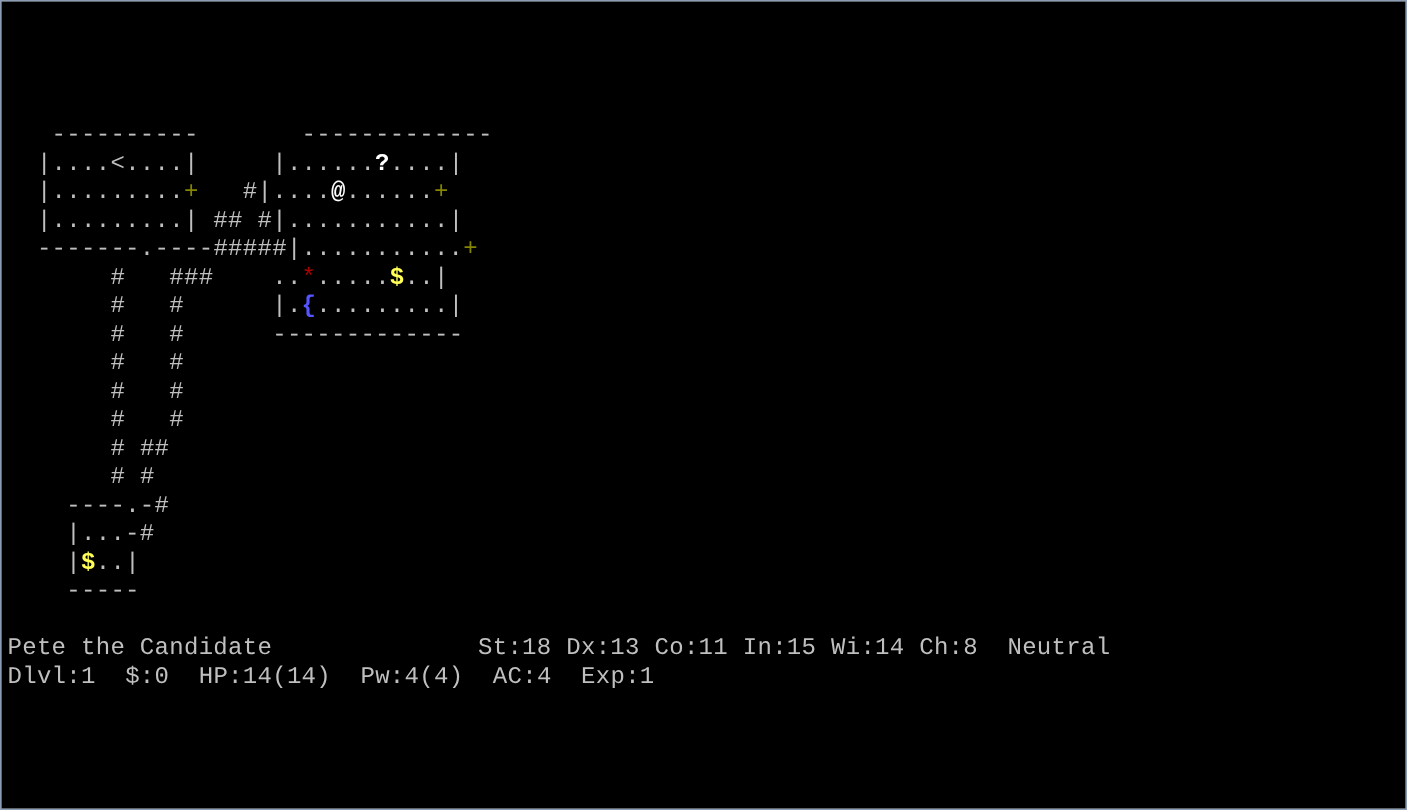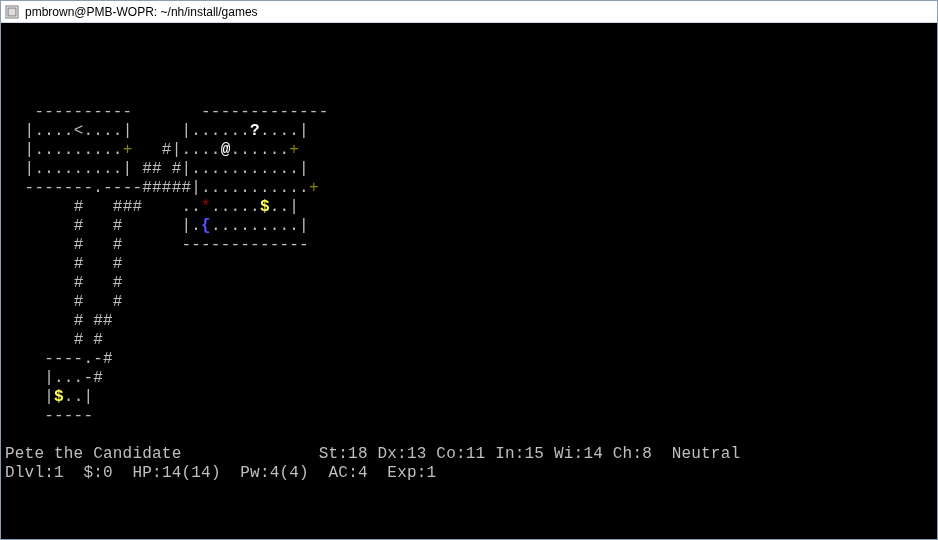--- a/index.html
+++ b/index.html
@@ -51,24 +51,15 @@
   .c-bw { color: #ffffff; font-weight: bold; } 
   .c-y  { color: #858500; }  
   .c-by { color: #ffff55; font-weight: bold; } 
   .c-r  { color: #aa0000; }  
   .c-b  { color: #5555ff; font-weight: bold; } 
 </style>
 </head>
 <body>
 
 <div class="window">
-  <div class="titlebar">
-    <span class="sysicon">
-      <svg width="14" height="14" viewBox="0 0 14 14">
-        <rect x="1" y="1" width="12" height="12" fill="#fff" stroke="#777" stroke-width="1"></rect>
-        <rect x="3" y="3" width="8" height="8" fill="#ddd" stroke="#777" stroke-width="1"></rect>
-      </svg>
-    </span>
-    <span>pmbrown@PMB-WOPR: ~/nh/install/games</span>
-  </div>
 
   <div class="terminal"><div> </div><div> </div><div> </div><div> </div><div id="map-area"><div><span class="c-w">   ----------       -------------</span></div><div><span class="c-w">  |....</span><span class="c-w">&lt;</span><span class="c-w">....|     |......</span><span class="c-bw">?</span><span class="c-w">....|</span></div><div><span class="c-w">  |.........</span><span class="c-y">+</span><span class="c-w">   </span><span class="c-w">#</span><span class="c-w">|....</span><span class="c-bw">@</span><span class="c-w">......</span><span class="c-y">+</span></div><div><span class="c-w">  |.........| </span><span class="c-w">##</span><span class="c-w"> </span><span class="c-w">#</span><span class="c-w">|...........|</span></div><div><span class="c-w">  -------</span><span class="c-w">.</span><span class="c-w">----</span><span class="c-w">#####</span><span class="c-w">|...........</span><span class="c-y">+</span></div><div><span class="c-w">       </span><span class="c-w">#</span><span class="c-w">   </span><span class="c-w">###</span><span class="c-w">    </span><span class="c-w">..</span><span class="c-r">*</span><span class="c-w">.....</span><span class="c-by">$</span><span class="c-w">..|</span></div><div><span class="c-w">       </span><span class="c-w">#</span><span class="c-w">   </span><span class="c-w">#</span><span class="c-w">      |.</span><span class="c-b">{</span><span class="c-w">.........|</span></div><div><span class="c-w">       </span><span class="c-w">#</span><span class="c-w">   </span><span class="c-w">#</span><span class="c-w">      -------------</span></div><div><span class="c-w">       </span><span class="c-w">#</span><span class="c-w">   </span><span class="c-w">#</span></div><div><span class="c-w">       </span><span class="c-w">#</span><span class="c-w">   </span><span class="c-w">#</span></div><div><span class="c-w">       </span><span class="c-w">#</span><span class="c-w">   </span><span class="c-w">#</span></div><div><span class="c-w">       </span><span class="c-w">#</span><span class="c-w"> </span><span class="c-w">##</span></div><div><span class="c-w">       </span><span class="c-w">#</span><span class="c-w"> </span><span class="c-w">#</span></div><div><span class="c-w">    ----</span><span class="c-w">.</span><span class="c-w">-</span><span class="c-w">#</span></div><div><span class="c-w">    |...-</span><span class="c-w">#</span></div><div><span class="c-w">    |</span><span class="c-by">$</span><span class="c-w">..|</span></div><div><span class="c-w">    -----</span></div></div><div> </div><div><span class="c-w">Pete the Candidate</span><span class="c-w">              </span><span class="c-w">St:</span><span class="c-w">18</span><span class="c-w"> </span><span class="c-w">Dx:</span><span class="c-w">13</span><span class="c-w"> </span><span class="c-w">Co:</span><span class="c-w">11</span><span class="c-w"> </span><span class="c-w">In:</span><span class="c-w">15</span><span class="c-w"> </span><span class="c-w">Wi:</span><span class="c-w">14</span><span class="c-w"> </span><span class="c-w">Ch:</span><span class="c-w">8</span><span class="c-w">  </span><span class="c-w">Neutral</span></div><div><span class="c-w">Dlvl:</span><span class="c-w">1</span><span class="c-w">  </span><span class="c-w">$:</span><span class="c-w">0</span><span class="c-w">  </span><span class="c-w">HP:</span><span class="c-w">14(14)</span><span class="c-w">  </span><span class="c-w">Pw:</span><span class="c-w">4(4)</span><span class="c-w">  </span><span class="c-w">AC:</span><span class="c-w">4</span><span class="c-w">  </span><span class="c-w">Exp:</span><span class="c-w">1</span></div></div>
 </div>
 
 </body></html>

